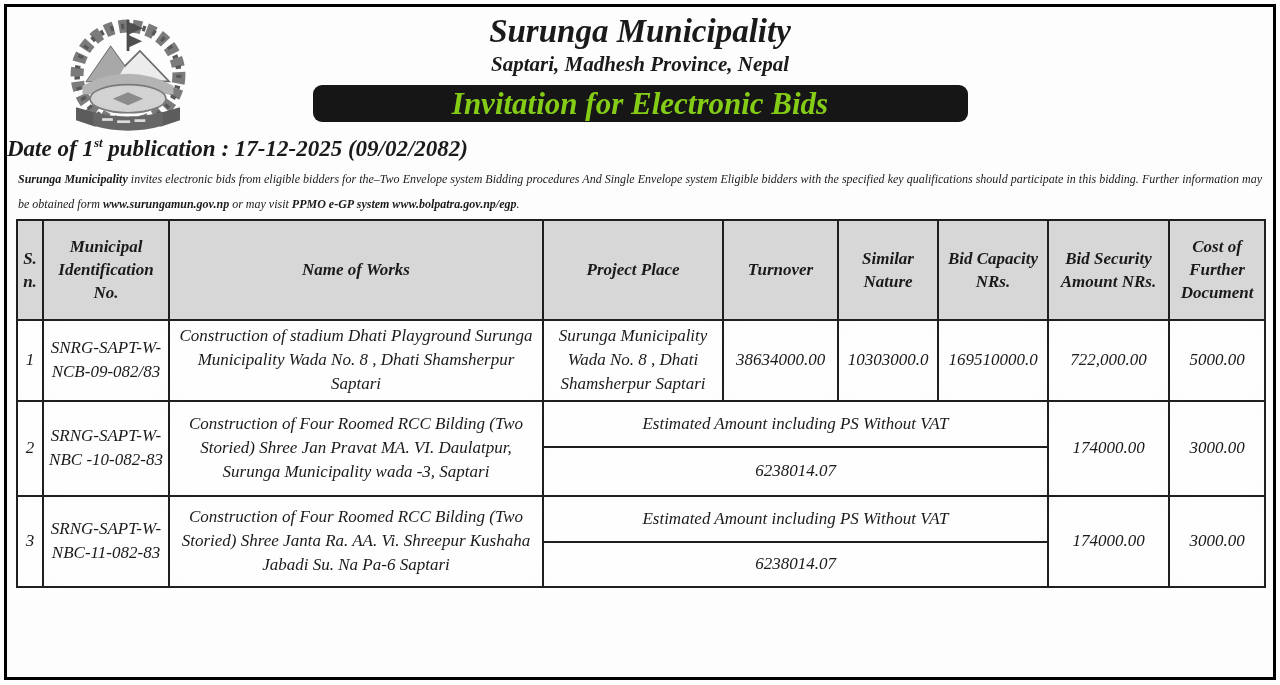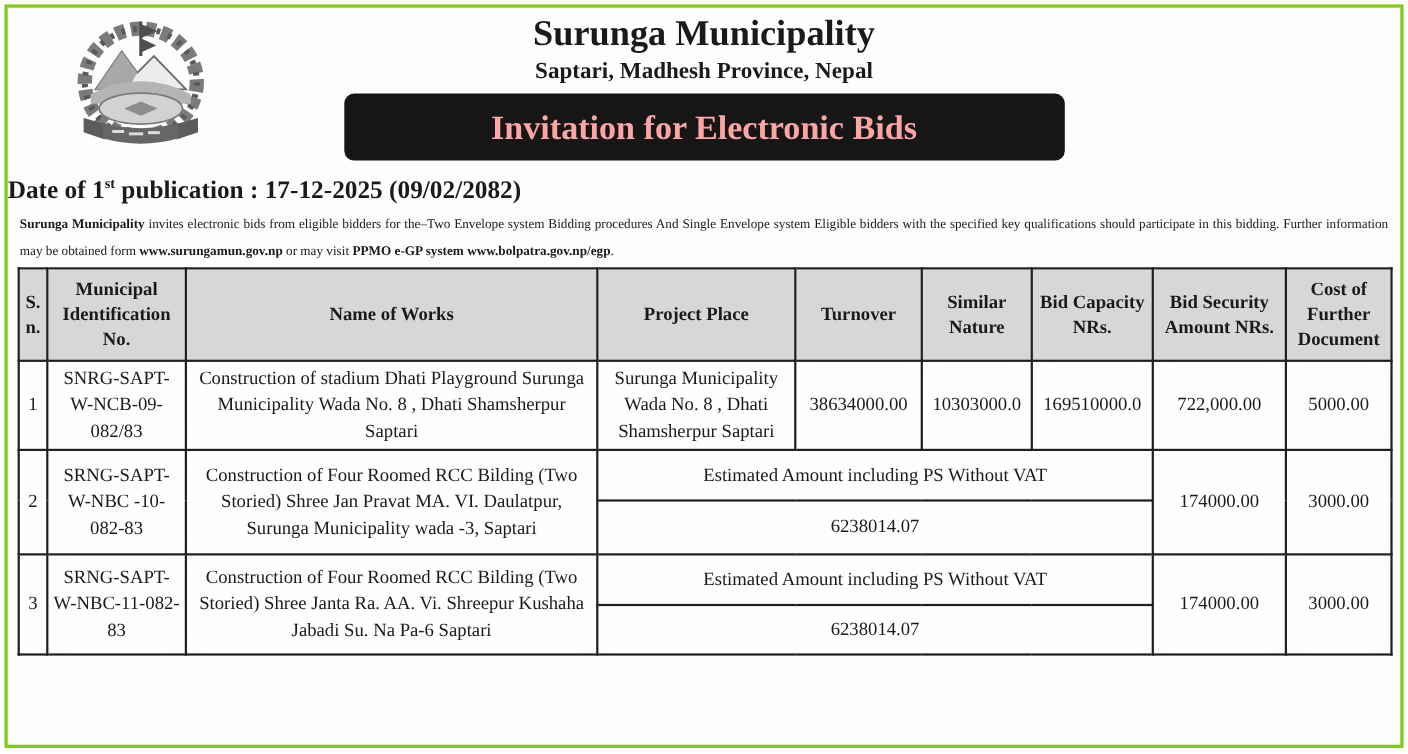--- a/index.html
+++ b/index.html
@@ -5,24 +5,25 @@
   html, body {
     margin: 0; padding: 0;
     width: 1280px; height: 685px;
     background: #ffffff;
     font-family: "Liberation Serif", "DejaVu Serif", serif;
     color: #1a1a1a;
   }
   .page-border {
     position: absolute;
     left: 4px; top: 4px; right: 4px; bottom: 5px;
-    border: 3px solid #84cc16;
+    border: 3px solid #000000;
     background: #fdfdfd;
     overflow: hidden;
     box-sizing: border-box;
+    font-style: italic;
   }
   .emblem {
     position: absolute;
     left: 56px; top: 5px;
     width: 130px; height: 130px;
   }
   .head-center { text-align: center; }
   .title-1 {
     margin-top: 4px;
     font-size: 33px; line-height: 40px;
@@ -34,25 +35,25 @@
   }
   .subtitle {
     font-size: 21px; line-height: 26px;
     font-weight: bold;
   }
   .banner-wrap { text-align: center; margin-top: 8px; }
   .banner {
     display: inline-block;
     min-width: 575px;
     background: #161616;
-    color: #fca5a5;
+    color: #84cc16;
     font-size: 31px;
     font-weight: bold;
     line-height: 37px;
-    padding: 12px 40px;
+    padding: 0 40px;
     border-radius: 9px;
   }
   .date-line {
     margin-top: 8px;
     text-align: left;
     font-size: 23px; line-height: 25px;
     font-weight: bold;
   }
   .date-line sup { font-size: 13px; }
   .intro {
@@ -76,21 +77,21 @@
     vertical-align: middle;
     padding: 2px 4px;
     overflow: hidden;
   }
   table.bids th {
     background: #d7d7d7;
     font-weight: bold;
     line-height: 23px;
   }
   table.bids td { background: #fefefe; line-height: 24px; border-radius: 30px; }
-  tr.hdr    { height: 84px; }
+  tr.hdr    { height: 100px; }
   tr.r1     { height: 81px; }
   tr.r2a    { height: 46px; }
   tr.r2b    { height: 49px; }
   tr.r3a    { height: 46px; }
   tr.r3b    { height: 45px; }
 </style>
 </head>
 <body>
 
 <div class="page-border">

